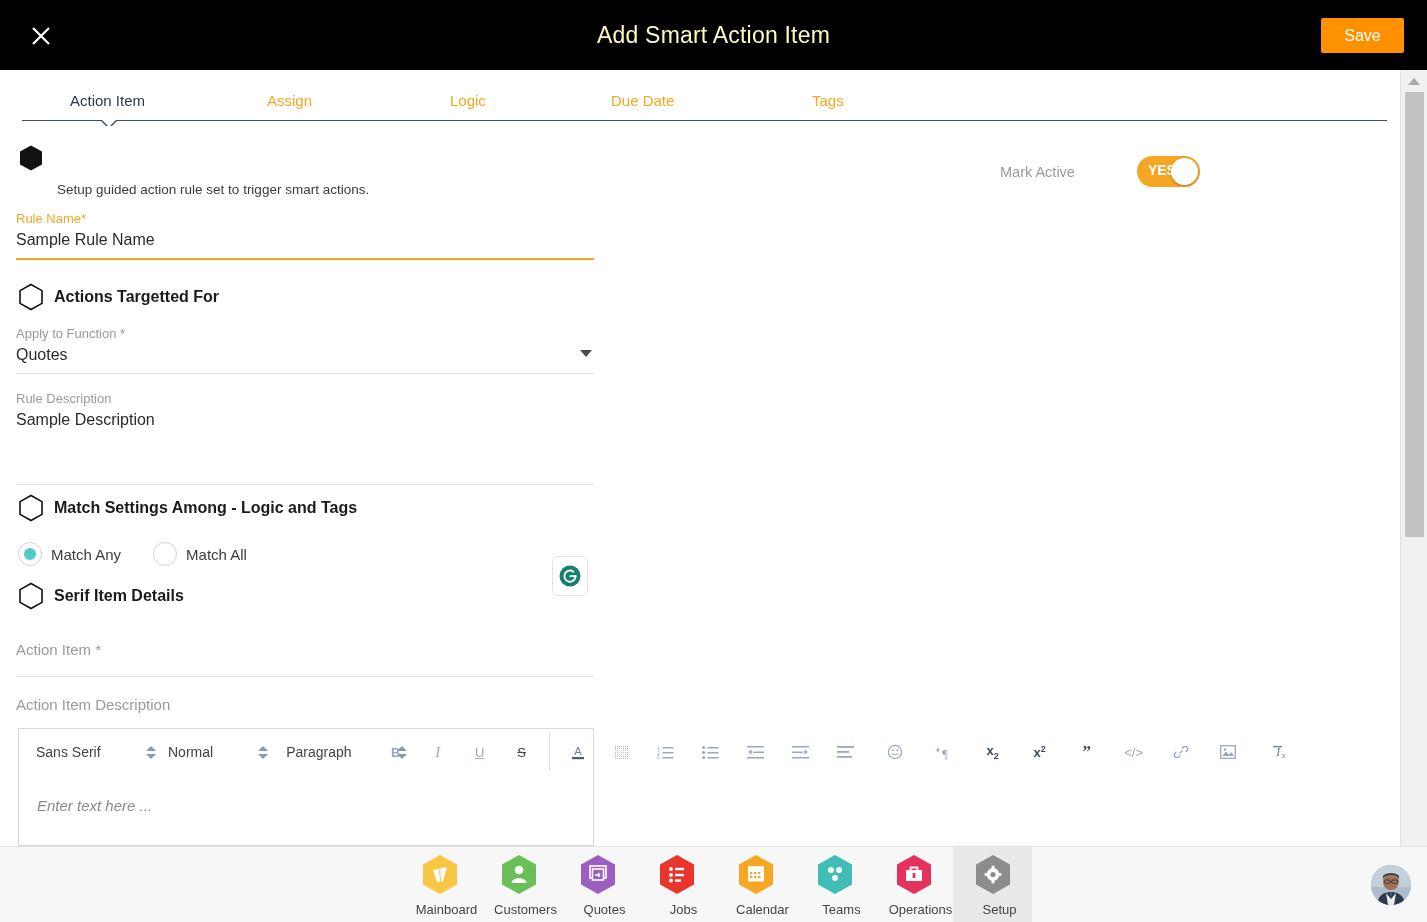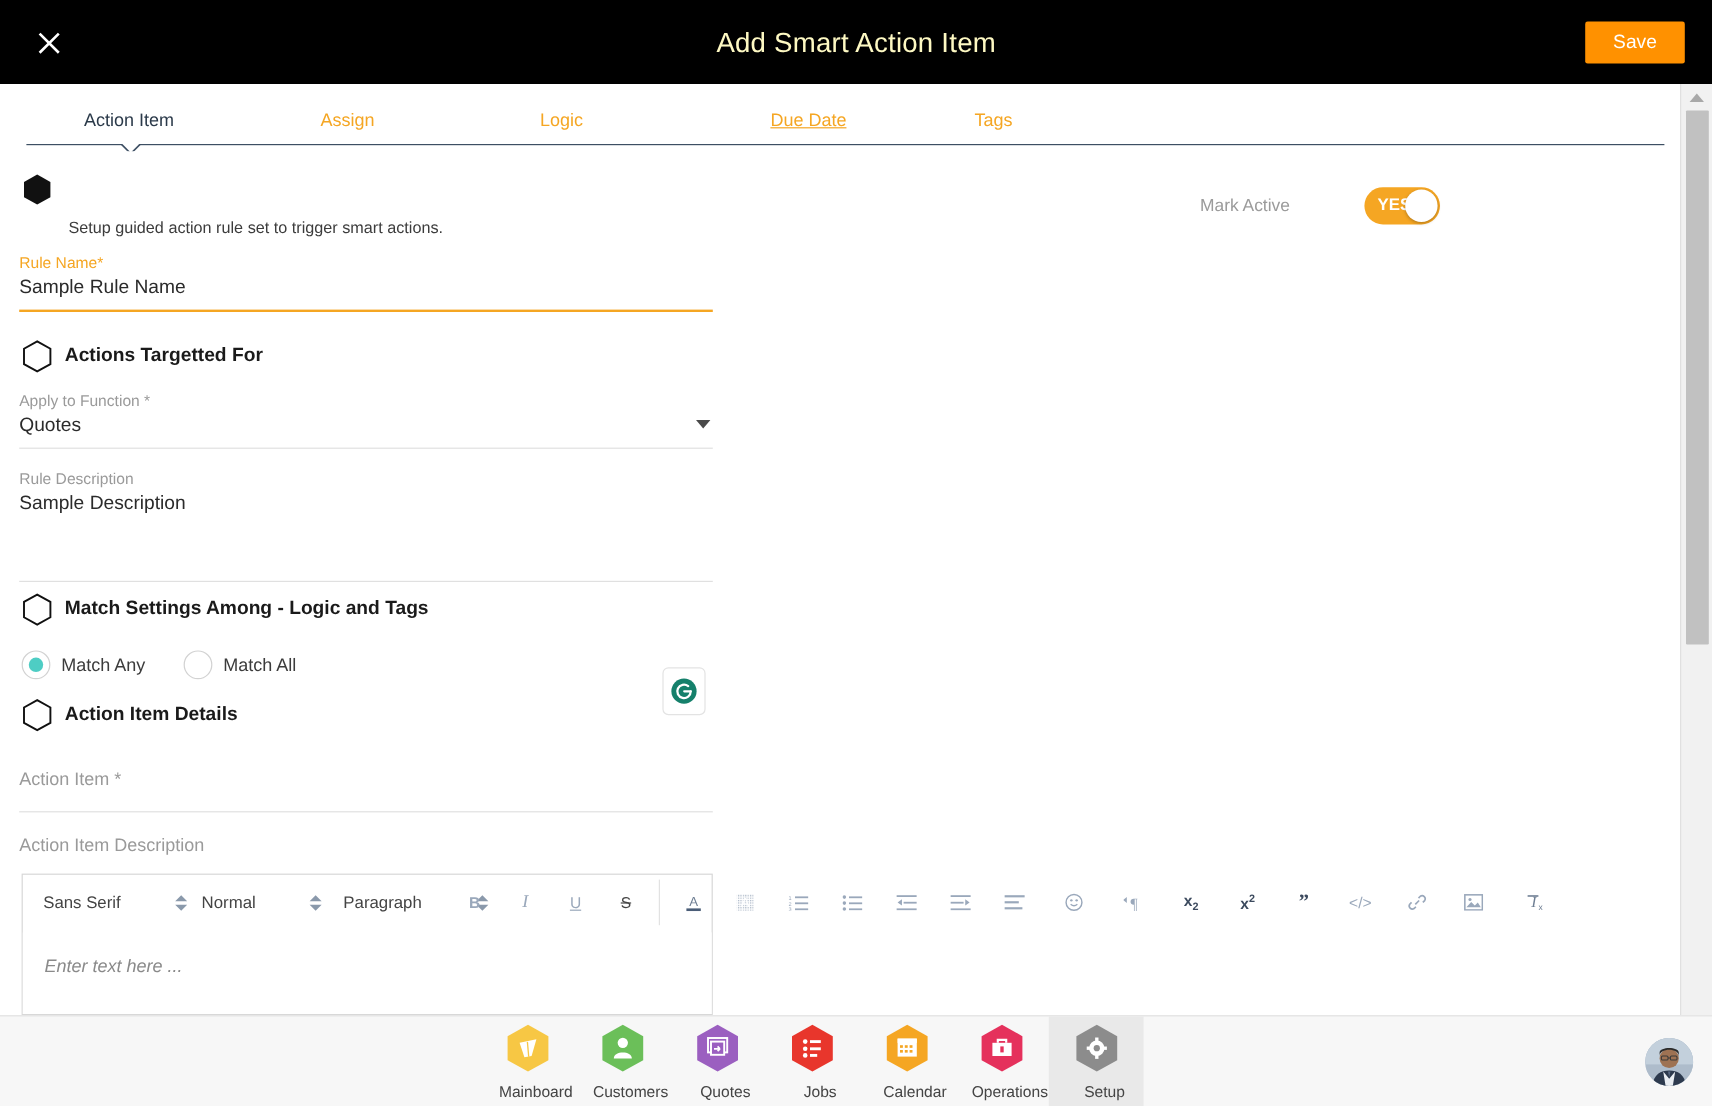--- a/index.html
+++ b/index.html
@@ -267,21 +267,21 @@
   </div>
   <div class="topbar-title">Add Smart Action Item</div>
   <button class="save-btn">Save</button>
 </div>
 
 <div class="tabs-wrap">
   <div class="tabs" id="tabs">
       <div class="tab active" style="left: 48px;">Action Item</div>
       <div class="tab" style="left: 245px;">Assign</div>
       <div class="tab" style="left: 428px;">Logic</div>
-      <div class="tab" style="left: 620px; text-decoration: underline;">Due Date</div>
+      <div class="tab" style="left: 589px;">Due Date</div>
       <div class="tab" style="left: 790px;">Tags</div>
     </div>
 </div>
 <div class="tabs-line"></div>
 <div class="tab-caret"></div>
 
 <div class="body-area">
 
   <div class="sec-head" style="left:18px; top:18px;">
     <svg class="hex" width="26" height="28" viewBox="0 0 26 28">
@@ -351,21 +351,21 @@
       <div class="radio" style="margin-right: 32px;">
         <span class="ring"></span>
         <span class="lbl">Match All</span>
       </div>
     </div>
 
   <div class="sec-head" style="left:18px; top:456px;">
     <svg class="hex" width="26" height="28" viewBox="0 0 26 28">
       <polygon points="13,1.5 24,7.6 24,20.4 13,26.5 2,20.4 2,7.6" fill="none" stroke="#111111" stroke-width="1.6"></polygon>
     </svg>
-    <span class="t-med">Action Item Details</span>
+    <span class="t-med">Serif Item Details</span>
   </div>
 
   <div class="field" style="top:515px;">
     <div class="field-empty-label">Action Item *</div>
     <div class="field-underline" style="margin-top:18px;"></div>
   </div>
 
   <div class="field" style="top:570px;">
     <div class="field-empty-label">Action Item Description</div>
   </div>
@@ -593,20 +593,29 @@
             <g fill="#F5A623">
               <rect x="13" y="18" width="2.4" height="2.2"></rect>
               <rect x="17" y="18" width="2.4" height="2.2"></rect>
               <rect x="21" y="18" width="2.4" height="2.2"></rect>
               <rect x="13" y="22" width="2.4" height="2.2"></rect>
               <rect x="17" y="22" width="2.4" height="2.2"></rect>
               <rect x="21" y="22" width="2.4" height="2.2"></rect>
             </g>
           </svg></span>
         <span class="nav-label">Calendar</span>
+      </div>
+      <div class="nav-item">
+        <span><svg width="38" height="41" viewBox="0 0 38 41">
+            <polygon points="19,1 36,10.5 36,30.5 19,40 2,30.5 2,10.5" fill="#3FBDB6"></polygon>
+            <circle cx="15" cy="16" r="2.9" fill="#ffffff"></circle>
+            <circle cx="23" cy="16" r="2.9" fill="#ffffff"></circle>
+            <circle cx="19" cy="24" r="2.9" fill="#ffffff"></circle>
+          </svg></span>
+        <span class="nav-label">Teams</span>
       </div>
       <div class="nav-item">
         <span><svg width="38" height="41" viewBox="0 0 38 41">
             <polygon points="19,1 36,10.5 36,30.5 19,40 2,30.5 2,10.5" fill="#E5315C"></polygon>
             <rect x="11" y="16" width="16" height="11" fill="#ffffff"></rect>
             <path d="M15.5 16 L15.5 13.5 L22.5 13.5 L22.5 16" fill="none" stroke="#ffffff" stroke-width="1.8"></path>
             <rect x="17.6" y="19" width="2.8" height="5" fill="#E5315C"></rect>
           </svg></span>
         <span class="nav-label">Operations</span>
       </div>

